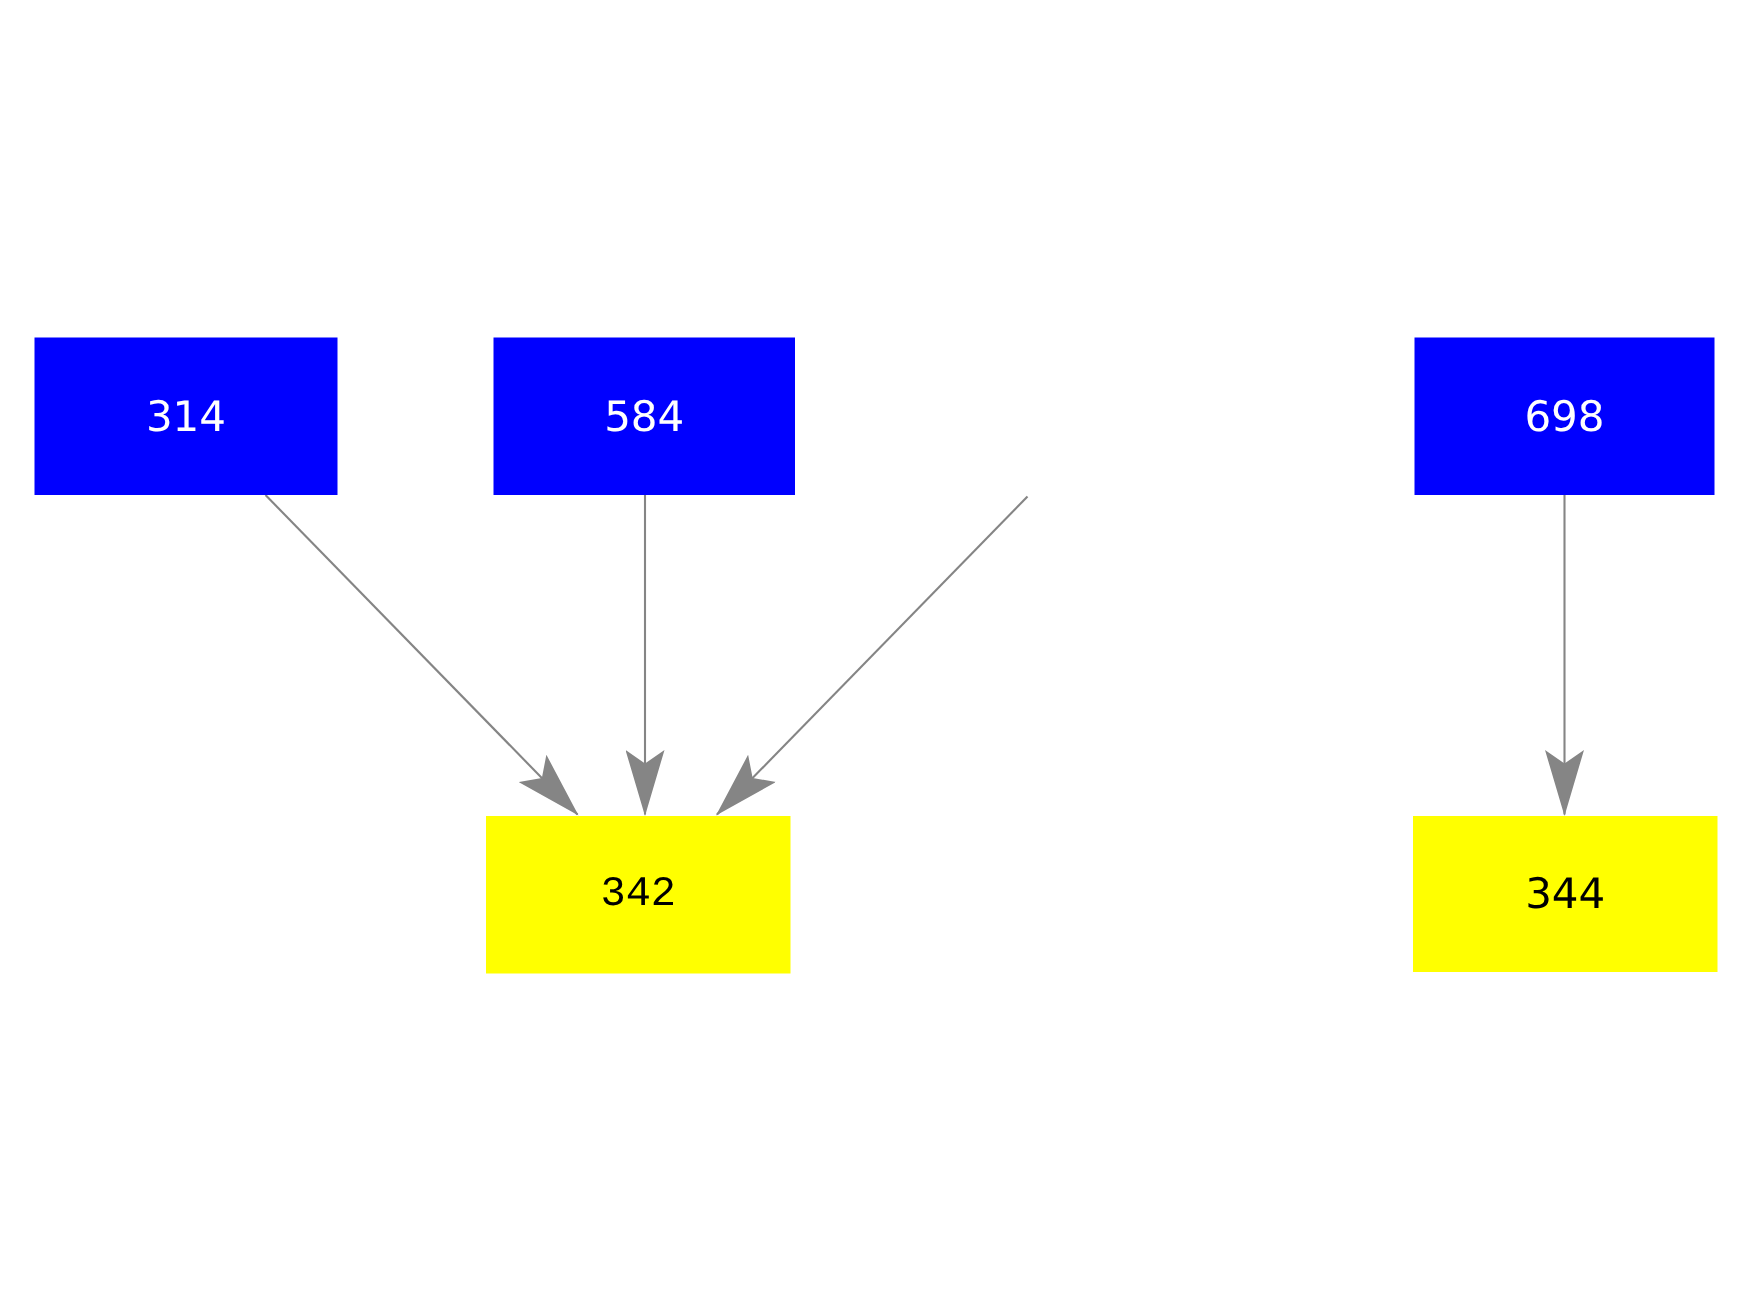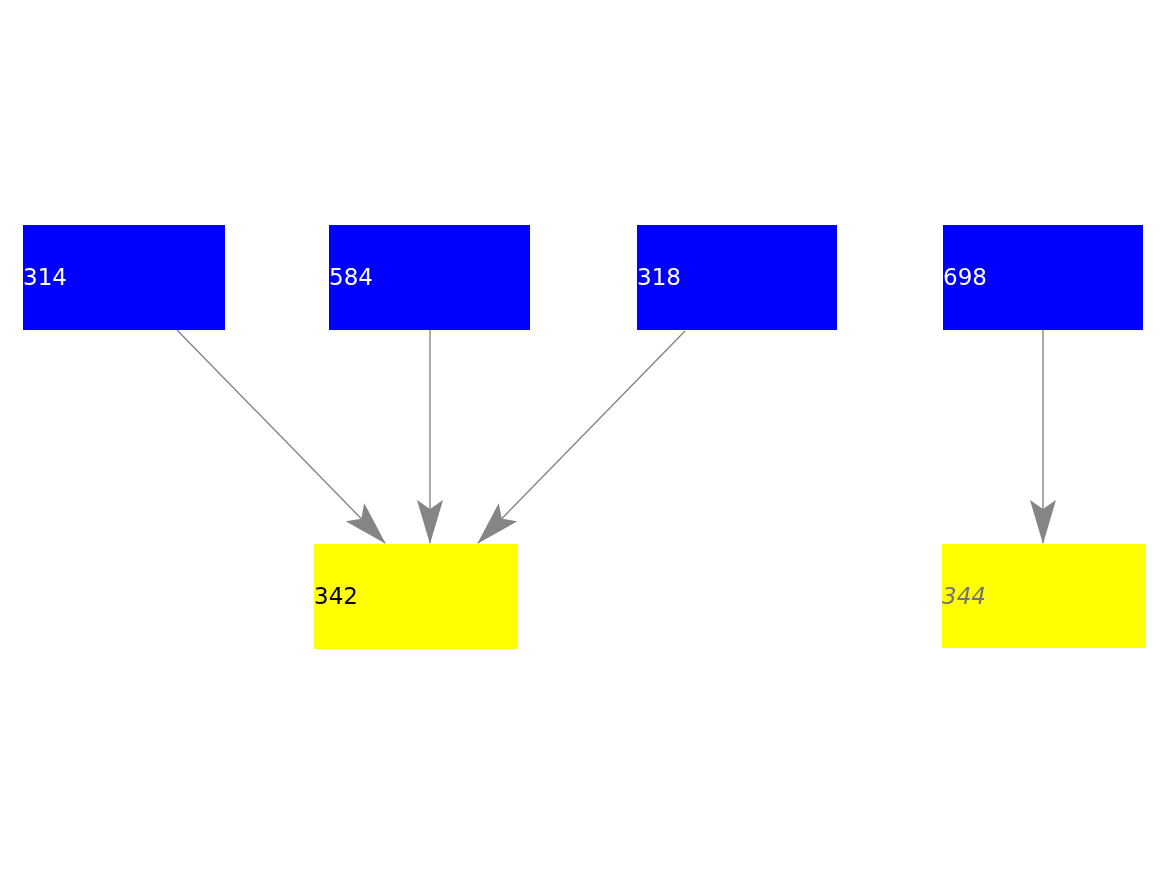--- a/index.html
+++ b/index.html
@@ -20,31 +20,31 @@
     left: 0;
     top: 0;
     width: 1167px;
     height: 875px;
     pointer-events: none;
   }
   .node {
     position: absolute;
     display: flex;
     align-items: center;
-    justify-content: flex-start;
-    font-size: 23px;
+    justify-content: center;
+    font-size: 28px;
     line-height: 1;
     user-select: none;
   }
   
   #node-314 { left: 23px;  top: 225px; width: 202px; height: 105px; }
   #node-315 { left: 329px; top: 225px; width: 201px; height: 105px; }
   #node-318 { left: 637px; top: 225px; width: 200px; height: 105px; }
   #node-375 { left: 943px; top: 225px; width: 200px; height: 105px; }
-  #node-342 { left: 314px; top: 544px; width: 203px; height: 105px; }
+  #node-342 { left: 324px; top: 544px; width: 203px; height: 105px; font-family: Liberation Mono, monospace; }
   #node-344 { left: 942px; top: 544px; width: 203px; height: 104px; }
 </style>
 </head>
 <body>
 
 <div class="canvas">
 
   <svg class="edge-layer" viewBox="0 0 1167 875" xmlns="http://www.w3.org/2000/svg">
     <defs>
       <marker id="arrowhead" viewBox="0 0 44 26" refX="43" refY="13" markerWidth="44" markerHeight="26" markerUnits="userSpaceOnUse" orient="auto">
@@ -60,29 +60,26 @@
   </svg>
 
   <div class="node" id="node-314" style="background-color: rgb(0, 0, 255); color: rgb(255, 255, 255);">
     <span>314</span>
   </div>
 
   <div class="node" id="node-315" style="background-color: rgb(0, 0, 255); color: rgb(255, 255, 255);">
     <span>584</span>
   </div>
 
-  <div class="node" id="node-318" style="background-color: rgb(0, 0, 255); color: rgb(255, 255, 255);">
-    <span>318</span>
-  </div>
 
   <div class="node" id="node-375" style="background-color: rgb(0, 0, 255); color: rgb(255, 255, 255);">
     <span>698</span>
   </div>
 
   <div class="node" id="node-342" style="background-color: rgb(255, 255, 0); color: rgb(0, 0, 0);">
     <span>342</span>
   </div>
 
-  <div class="node" id="node-344" style="background-color: rgb(255, 255, 0); color: #737373; font-style: italic;">
+  <div class="node" id="node-344" style="background-color: rgb(255, 255, 0); color: #000000;">
     <span>344</span>
   </div>
 
 </div>
 
 </body></html>

